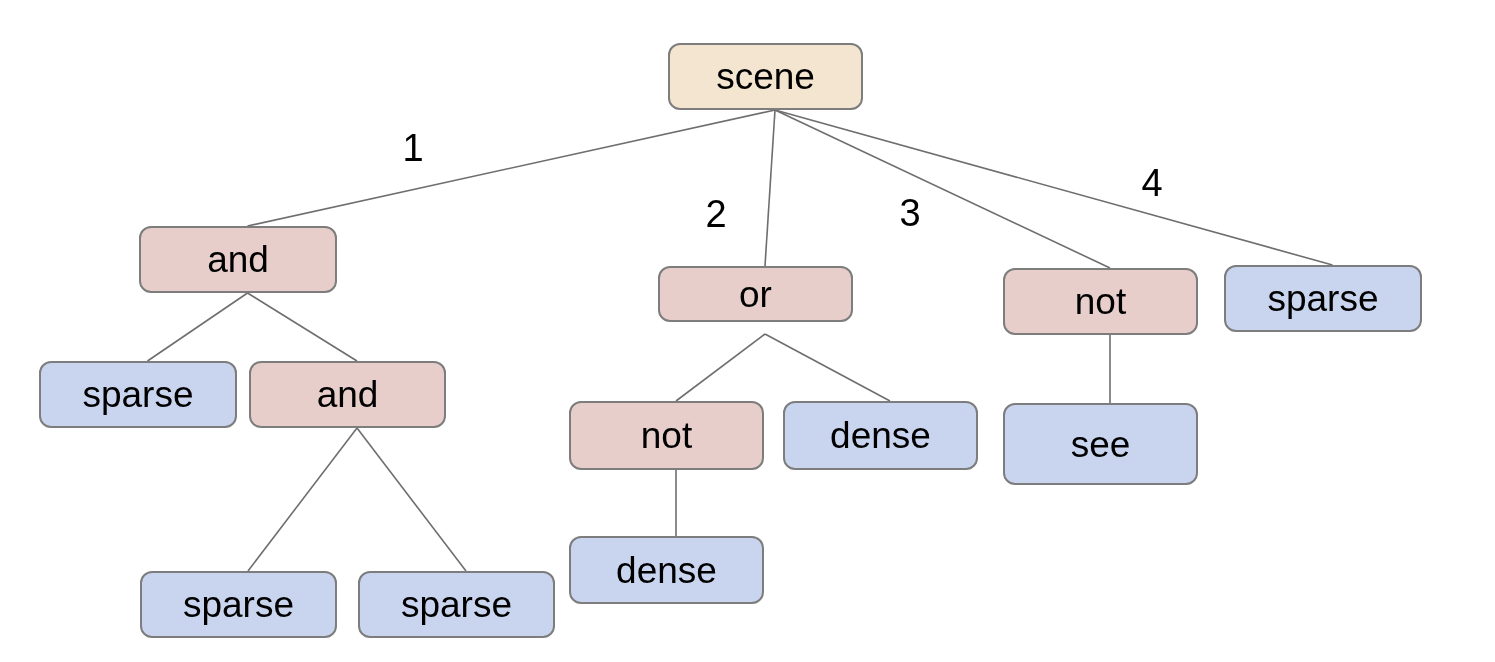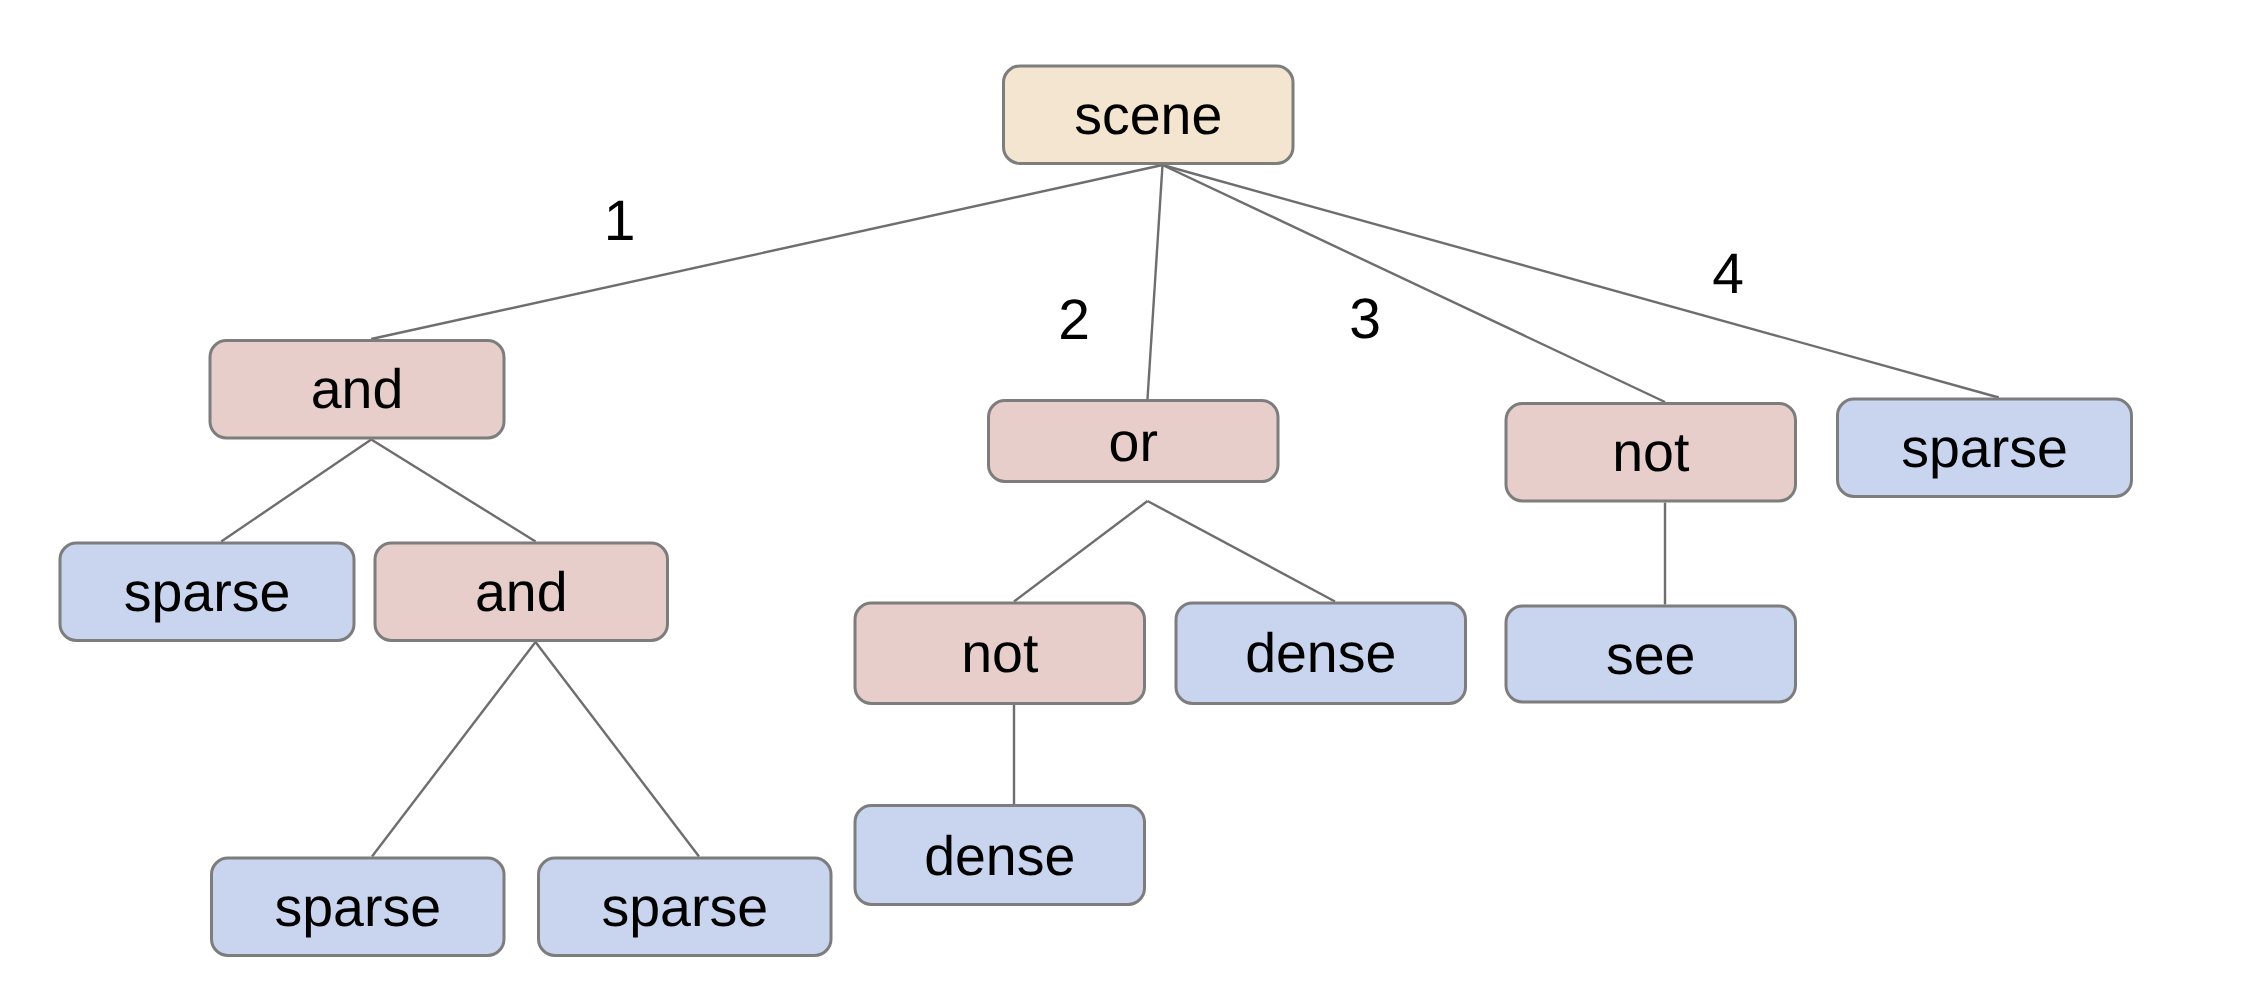--- a/index.html
+++ b/index.html
@@ -67,21 +67,21 @@
       <div class="node" style="left: 139px; top: 226px; width: 198px; height: 67px; background: rgb(231, 206, 203); border-color: rgb(125, 125, 125); color: rgb(0, 0, 0);">and</div>
       <div class="node" style="left: 39px; top: 361px; width: 198px; height: 67px; background: rgb(201, 213, 239); border-color: rgb(125, 125, 125); color: rgb(0, 0, 0);">sparse</div>
       <div class="node" style="left: 249px; top: 361px; width: 197px; height: 67px; background: rgb(231, 206, 203); border-color: rgb(125, 125, 125); color: rgb(0, 0, 0);">and</div>
       <div class="node" style="left: 140px; top: 571px; width: 197px; height: 67px; background: rgb(201, 213, 239); border-color: rgb(125, 125, 125); color: rgb(0, 0, 0);">sparse</div>
       <div class="node" style="left: 358px; top: 571px; width: 197px; height: 67px; background: rgb(201, 213, 239); border-color: rgb(125, 125, 125); color: rgb(0, 0, 0);">sparse</div>
       <div class="node" style="left: 658px; top: 266px; width: 195px; height: 56px; background: rgb(231, 206, 203); border-color: rgb(125, 125, 125); color: rgb(0, 0, 0);">or</div>
       <div class="node" style="left: 569px; top: 401px; width: 195px; height: 69px; background: rgb(231, 206, 203); border-color: rgb(125, 125, 125); color: rgb(0, 0, 0);">not</div>
       <div class="node" style="left: 783px; top: 401px; width: 195px; height: 69px; background: rgb(201, 213, 239); border-color: rgb(125, 125, 125); color: rgb(0, 0, 0);">dense</div>
       <div class="node" style="left: 569px; top: 536px; width: 195px; height: 68px; background: rgb(201, 213, 239); border-color: rgb(125, 125, 125); color: rgb(0, 0, 0);">dense</div>
       <div class="node" style="left: 1003px; top: 268px; width: 195px; height: 67px; background: rgb(231, 206, 203); border-color: rgb(125, 125, 125); color: rgb(0, 0, 0);">not</div>
-      <div class="node" style="left: 1003px; top: 403px; width: 195px; height: 66px; background: rgb(201, 213, 239); border-color: rgb(125, 125, 125); color: rgb(0, 0, 0);">see</div>
+      <div class="node" style="left: 1003px; top: 403px; width: 195px; height: 82px; background: rgb(201, 213, 239); border-color: rgb(125, 125, 125); color: rgb(0, 0, 0);">see</div>
       <div class="node" style="left: 1224px; top: 265px; width: 198px; height: 67px; background: rgb(201, 213, 239); border-color: rgb(125, 125, 125); color: rgb(0, 0, 0);">sparse</div>
     </div>
   <div id="label-layer">
       <div class="edge-label" style="left: 413px; top: 148px; color: rgb(0, 0, 0);">1</div>
       <div class="edge-label" style="left: 716px; top: 214px; color: rgb(0, 0, 0);">2</div>
       <div class="edge-label" style="left: 910px; top: 213px; color: rgb(0, 0, 0);">3</div>
       <div class="edge-label" style="left: 1152px; top: 183px; color: rgb(0, 0, 0);">4</div>
     </div>
 </div>
 

